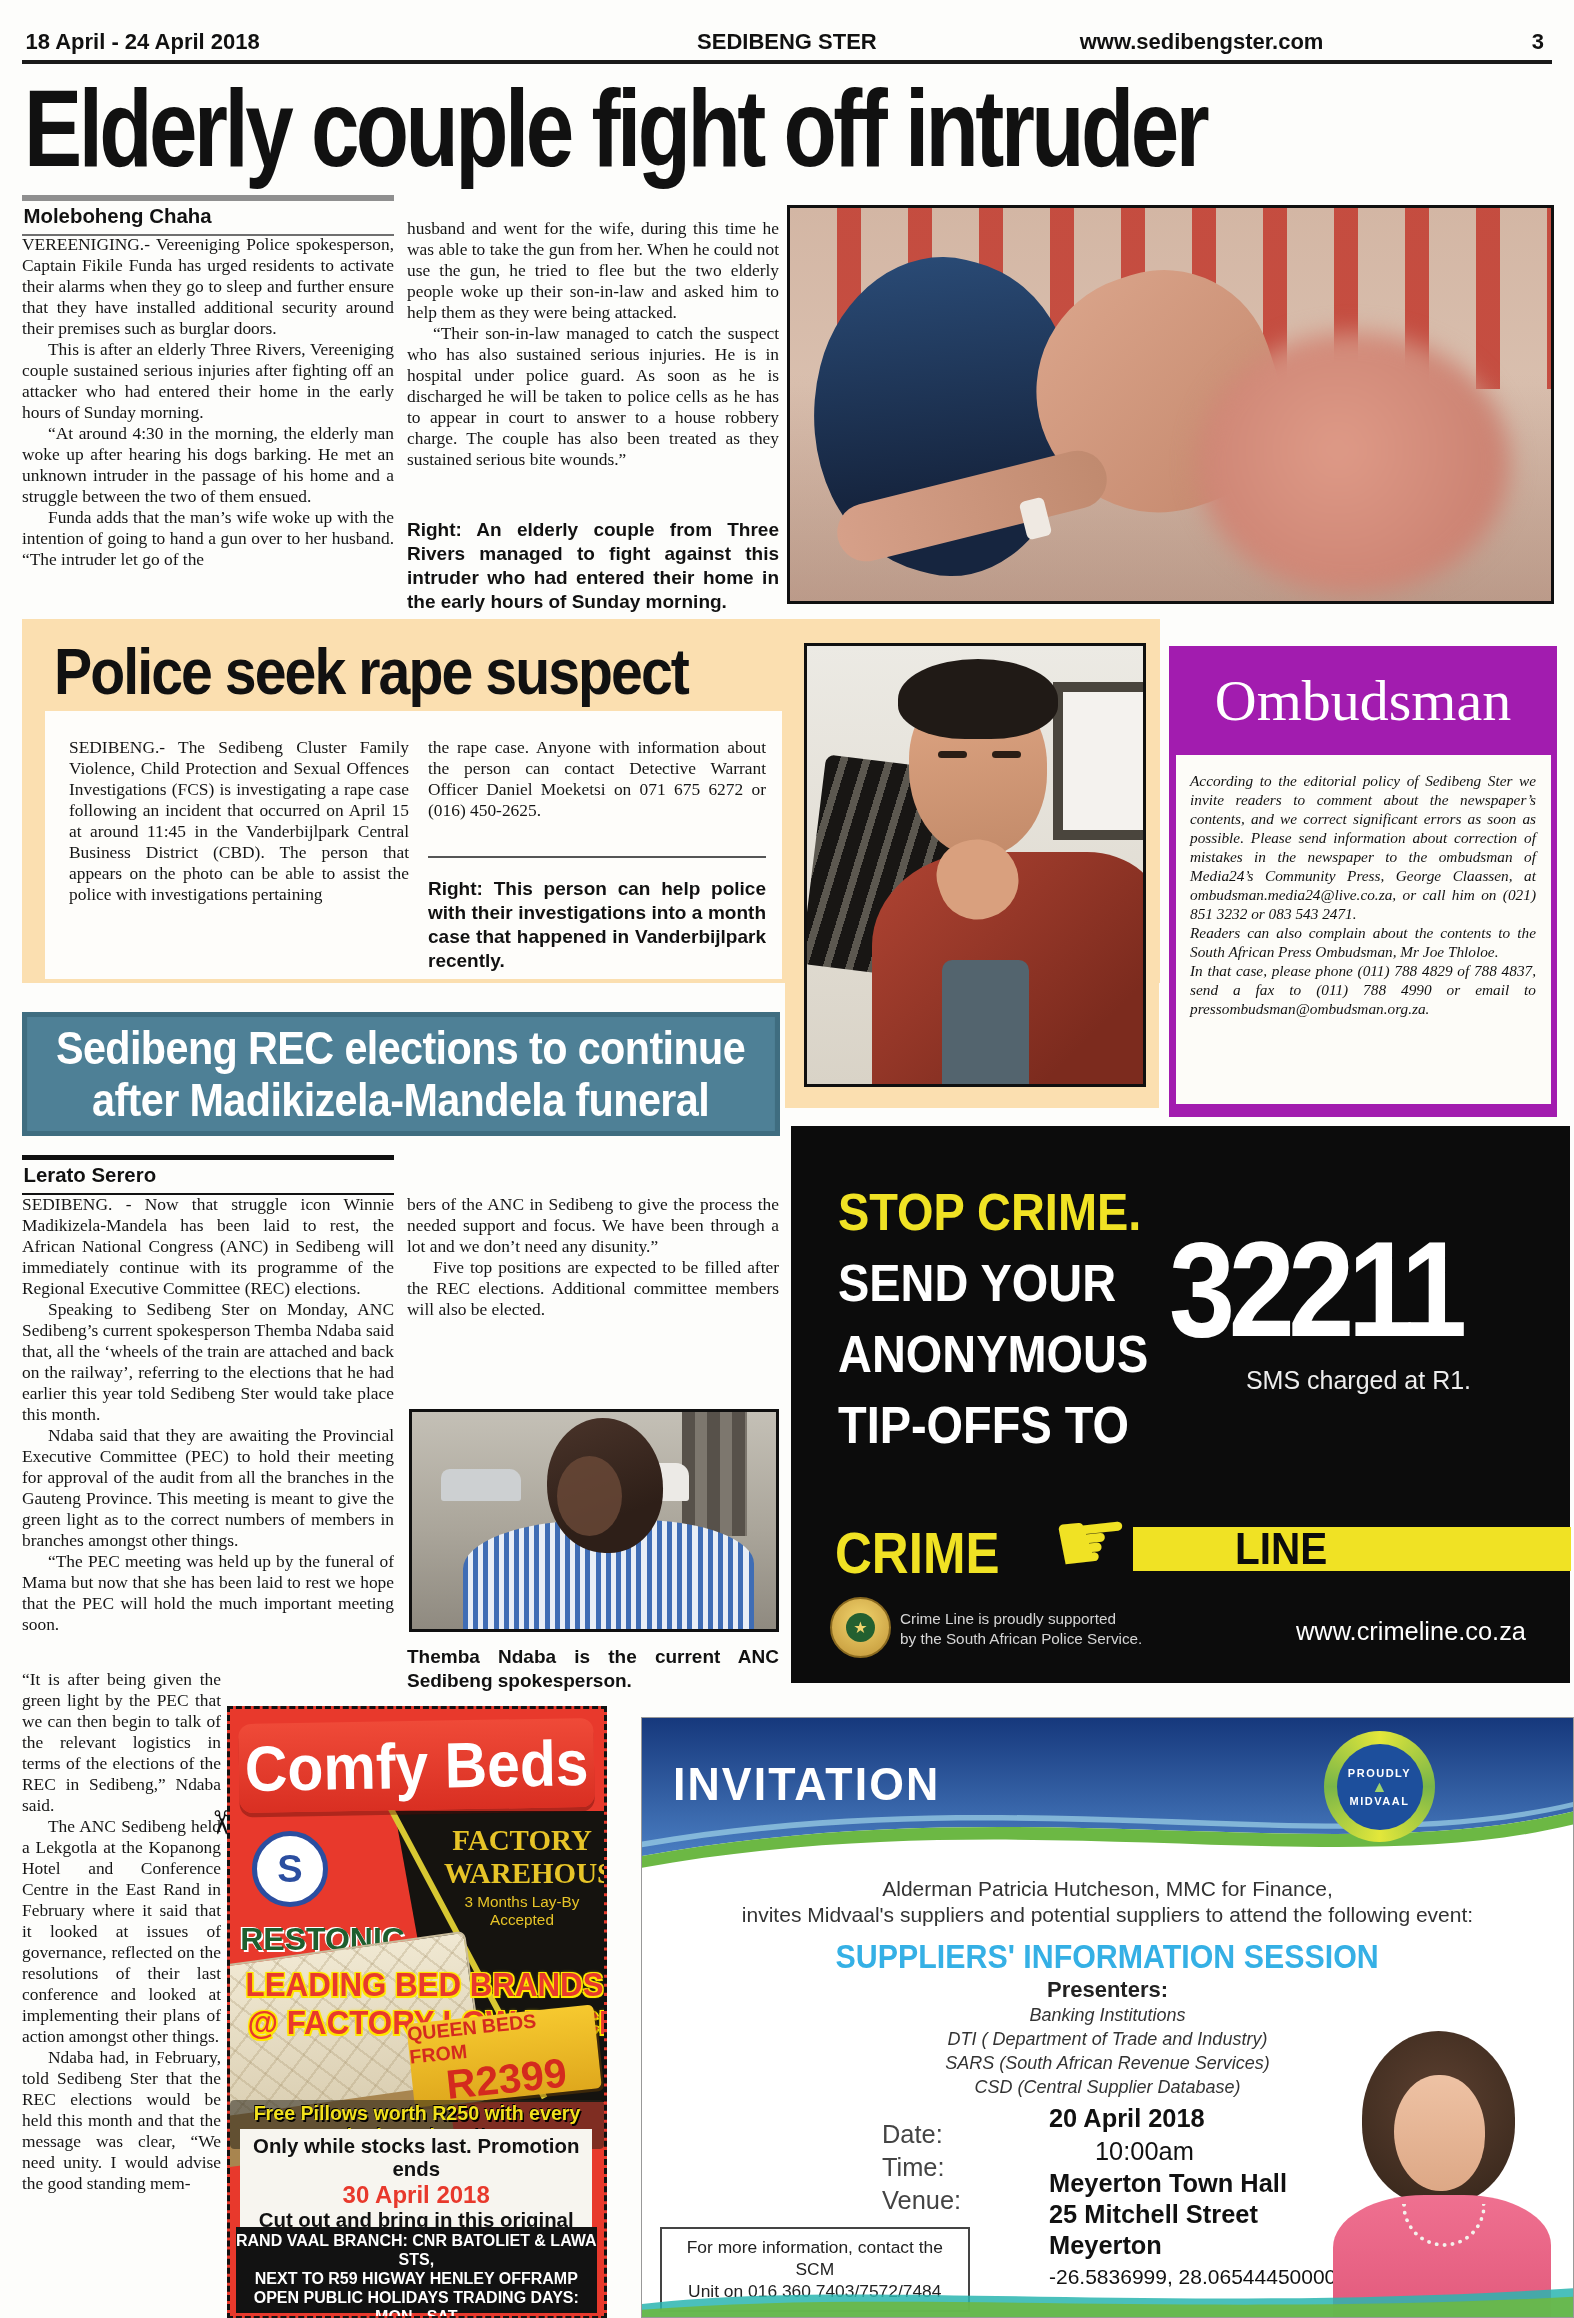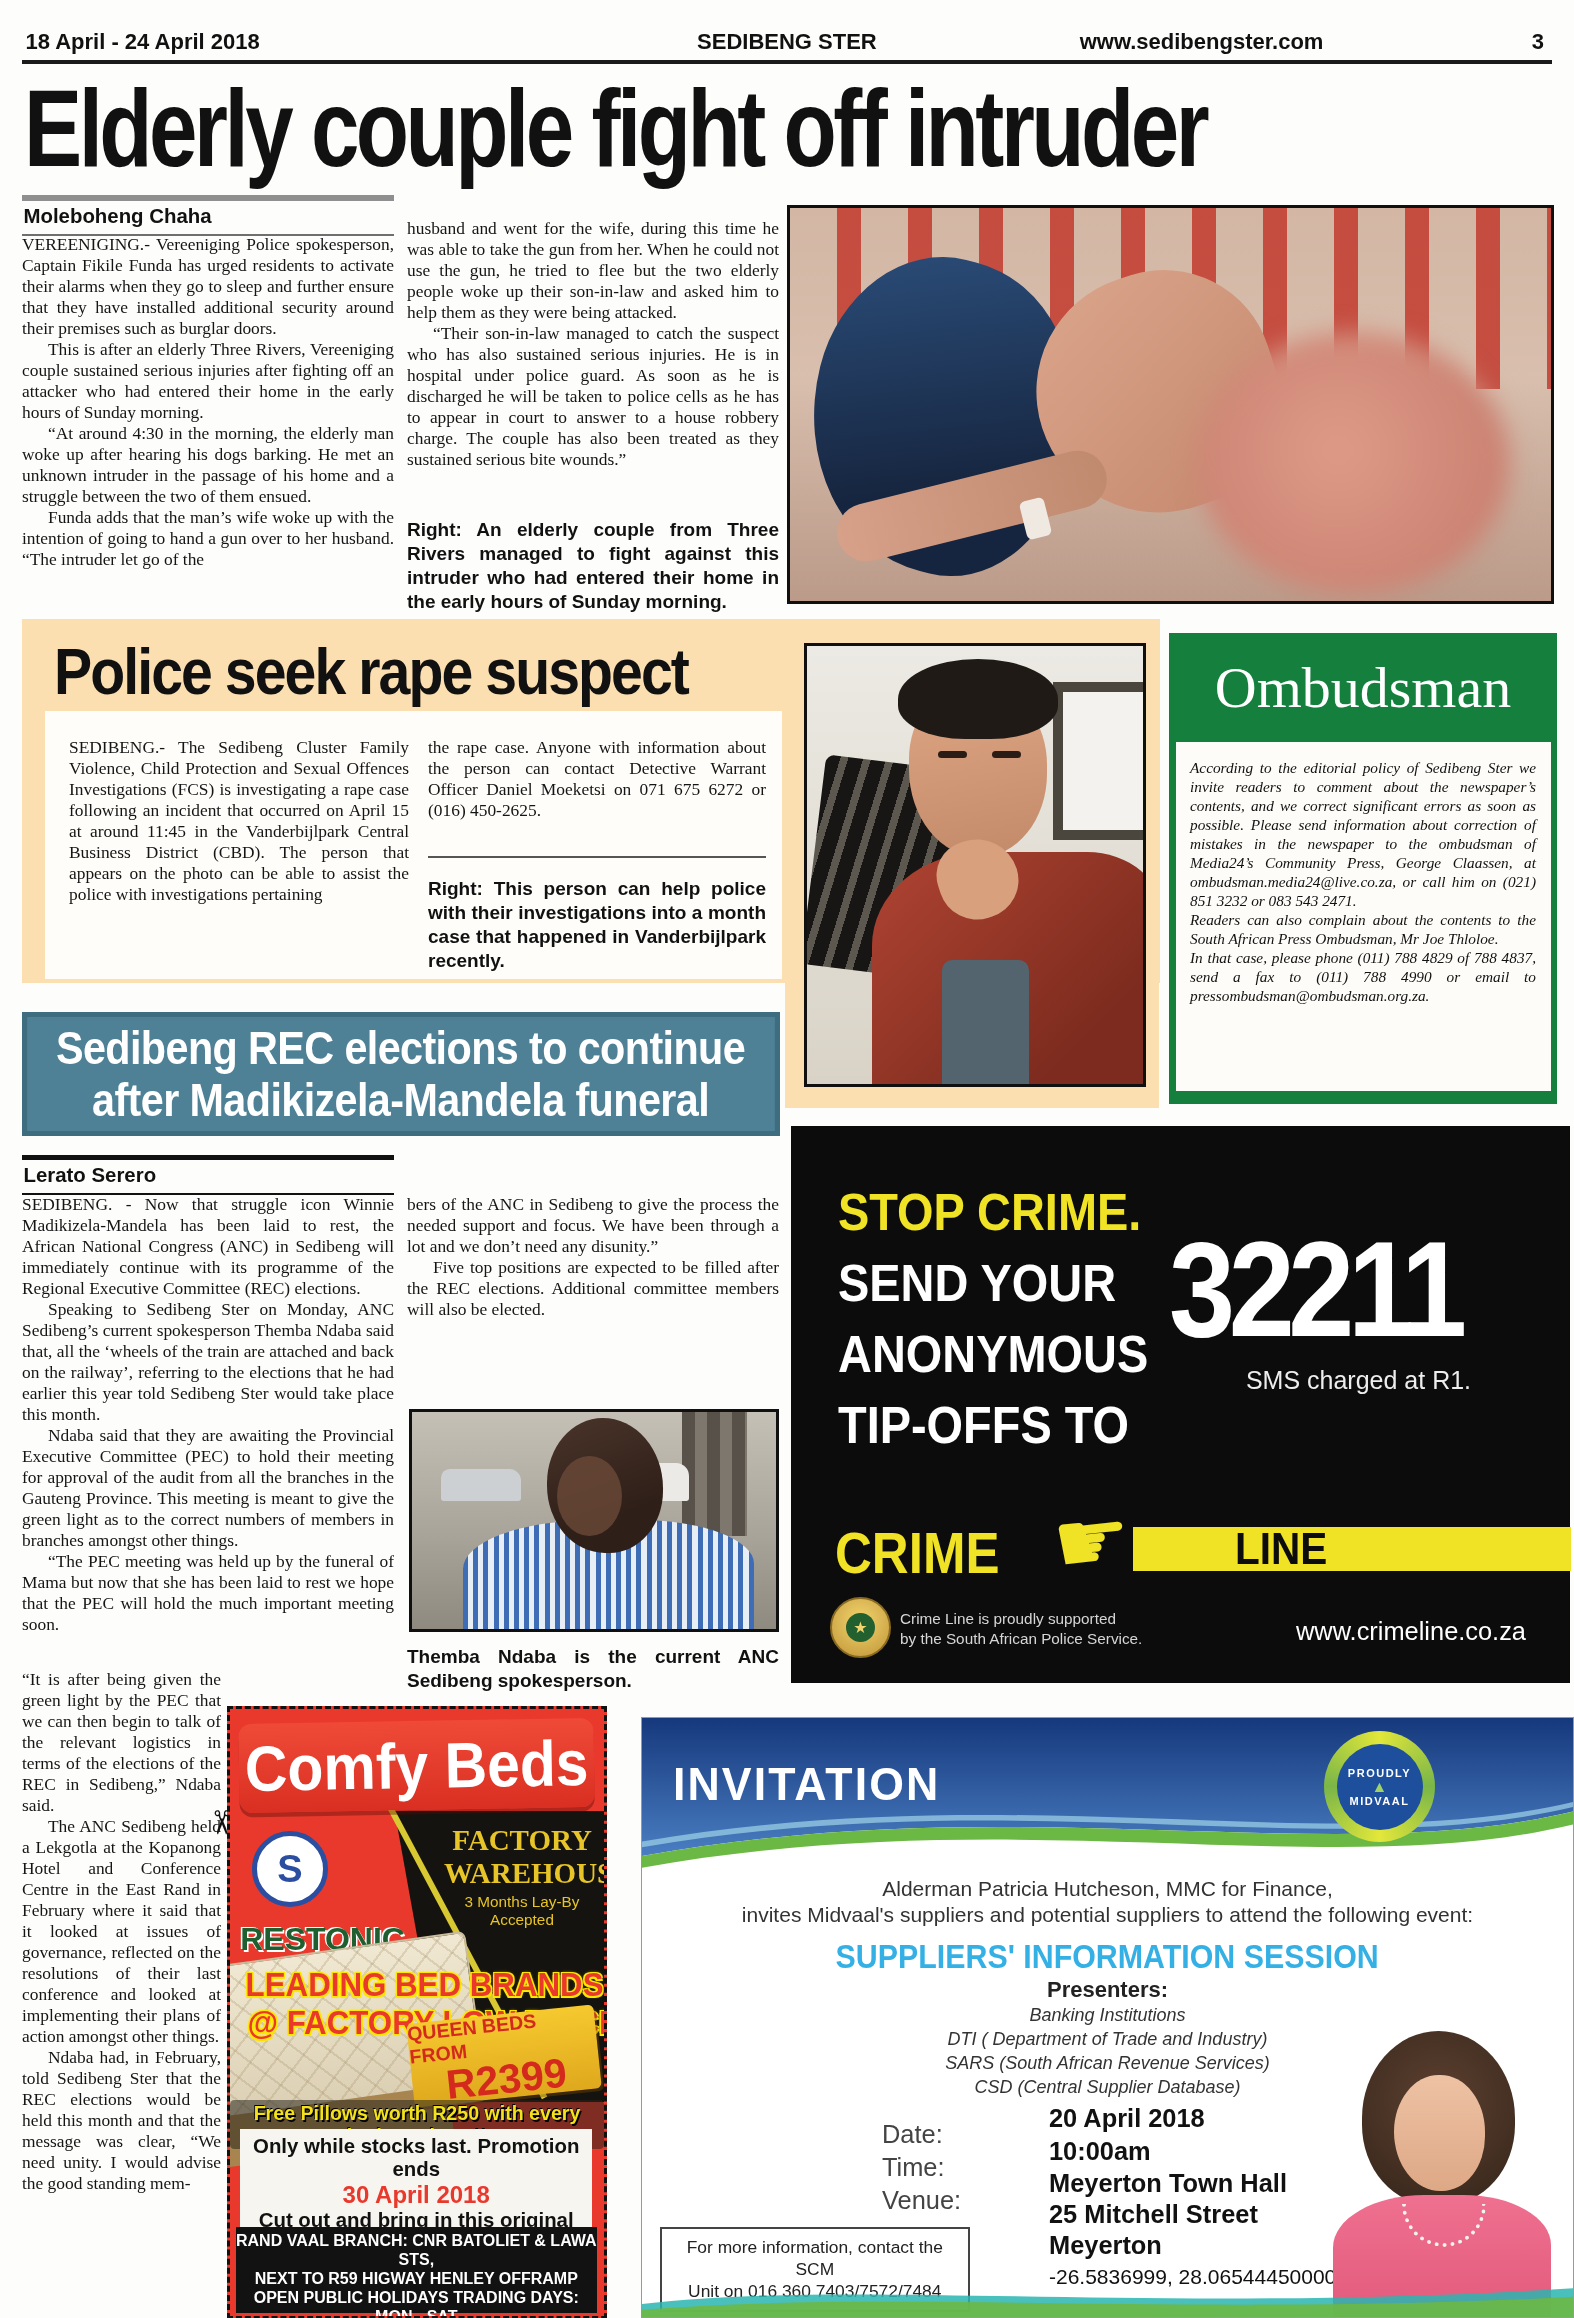--- a/index.html
+++ b/index.html
@@ -100,21 +100,21 @@
     <div class="ph" style="left:5.8px;top:116px;width:138px;height:211px;background:repeating-linear-gradient(100deg,#181614 0 14.5px,#5c5850 14.5px 22px);border-radius:8.7px;transform:rotate(7deg);"></div>
     <div class="ph" style="left:65px;bottom:-14.5px;width:291px;height:247px;background:linear-gradient(135deg,#b04433,#7c2b1e 75%);border-radius:38% 26% 0 0;"></div>
     <div class="ph" style="left:135px;bottom:0;width:87px;height:124px;background:#53646e;border-radius:10.2px 10.2px 0 0;"></div>
     <div class="ph" style="left:102px;top:40px;width:138px;height:171px;background:linear-gradient(170deg,#dfa684,#c28a69);border-radius:48% 52% 55% 58%;"></div>
     <div class="ph" style="left:91px;top:13px;width:160px;height:80px;background:#201a16;border-radius:50% 50% 42% 42%;"></div>
     <div class="ph" style="left:131px;top:105px;width:29px;height:6.5px;background:#2a1d15;border-radius:3.6px;"></div>
     <div class="ph" style="left:185px;top:105px;width:29px;height:6.5px;background:#2a1d15;border-radius:3.6px;"></div>
     <div class="ph" style="left:131px;top:193px;width:80px;height:80px;background:#d9a07e;border-radius:45% 55% 50% 50%;transform:rotate(-18deg);"></div>
   </div>
 
-  <div class="abs" style="left:1169px;top:633px;width:388px;height:471px;background:#15803d;">
+  <div class="abs" style="left:1169px;top:646px;width:388px;height:471px;background:#a21caf;">
     <div style="height:109px;display:flex;align-items:center;justify-content:center;">
       <span style="font-family:'Liberation Serif',serif;color:#fff;font-size:58px;">Ombudsman</span>
     </div>
     <div class="ombud-body" style="margin:0 6.5px 6.5px 6.5px;background:#fdfcf8;height:349px;padding:16px 14.5px;box-sizing:border-box;font-style:italic;">
         <p>According to the editorial policy of Sedibeng Ster we invite readers to comment about the newspaper’s contents, and we correct significant errors as soon as possible. Please send information about correction of mistakes in the newspaper to the ombudsman of Media24’s Community Press, George Claassen, at ombudsman.media24@live.co.za, or call him on (021) 851 3232 or 083 543 2471.</p>
         <p>Readers can also complain about the contents to the South African Press Ombudsman, Mr Joe Thloloe.</p>
         <p>In that case, please phone (011) 788 4829 of 788 4837, send a fax to (011) 788 4990 or email to pressombudsman@ombudsman.org.za.</p>
       </div>
   </div>
 
@@ -273,21 +273,21 @@
         <p>CSD (Central Supplier Database)</p>
       </div>
 
     <div class="abs sans" style="left:240px;top:384px;font-size:25.4px;color:#444;line-height:33px;margin-top:16px;">
       <div>Date:</div>
       <div>Time:</div>
       <div>Venue:</div>
     </div>
     <div class="abs sans" style="left:407px;top:384px;color:#111;">
       <div style="font-weight:bold;font-size:25.4px;line-height:33px;">20 April 2018</div>
-      <div style="font-weight:bold;font-size:25.4px;line-height:33px;">10:00am</div>
+      <div style="font-weight:normal;font-size:25.4px;line-height:33px;margin-left:46px;">10:00am</div>
       <div class="venue-list">
           <p>Meyerton Town Hall</p>
           <p>25 Mitchell Street</p>
           <p>Meyerton</p>
         </div>
       <div style="font-size:21px;margin-top:4.4px;">-26.5836999, 28.065444500000012</div>
     </div>
 
     <div class="abs sans" style="left:18px;top:509px;width:294px;border:2.2px solid #444;padding:7.3px 5.8px;text-align:center;font-size:17.4px;line-height:22px;color:#222;">
       <div>For more information, contact the SCM</div>

